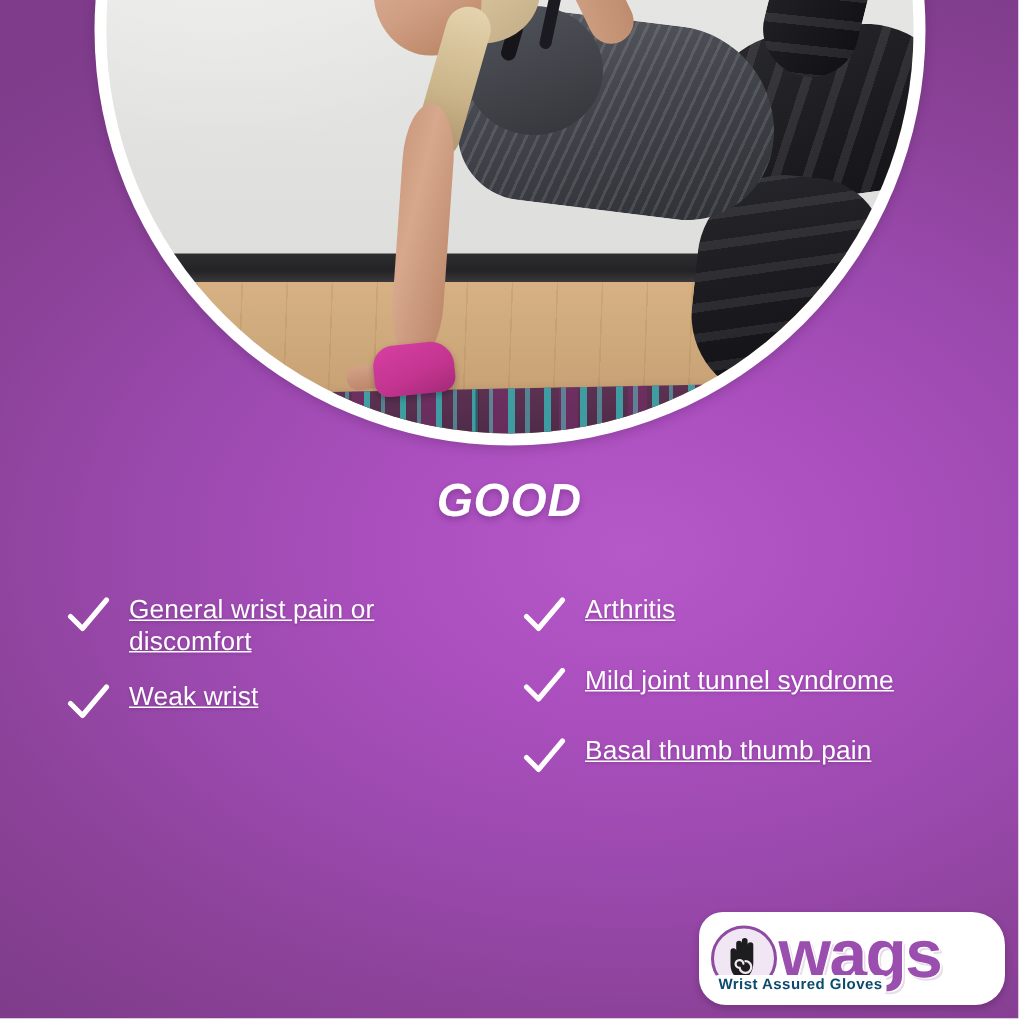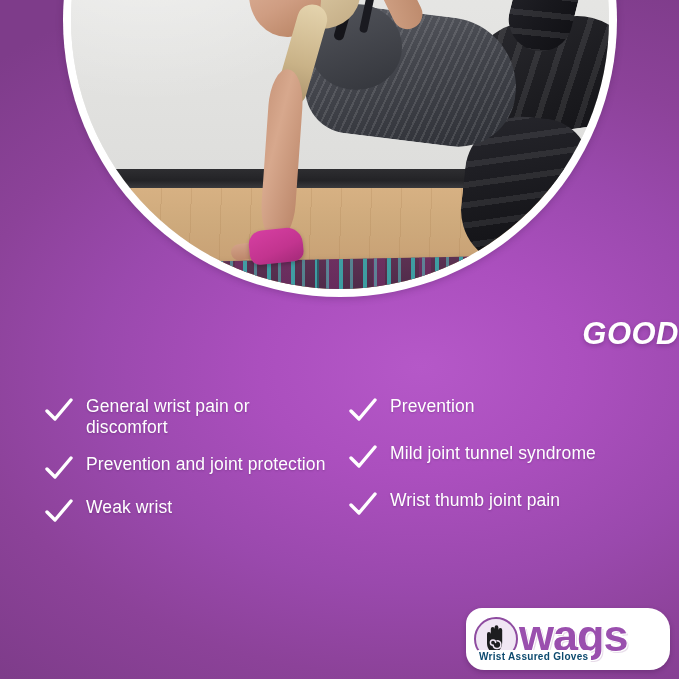--- a/index.html
+++ b/index.html
@@ -266,21 +266,21 @@
     border-radius: 26px;
     background: linear-gradient(170deg,#25252b,#131317);
     transform: rotate(8deg);
   }
 
   
   .headline {
     position: absolute;
     left: 0; right: 0;
     top: 317px;
-    text-align: right;
+    text-align: center;
     color: #ffffff;
     font-family: "Liberation Sans", sans-serif;
     font-weight: bold;
     font-style: italic;
     font-size: 31px;
     line-height: 1.08;
     letter-spacing: 0.5px;
     text-shadow: 0 2px 4px rgba(70,25,85,0.35);
   }
   .headline .l1 { display: block; }
@@ -316,20 +316,21 @@
   .check svg { display: block; }
 
   .item-text {
     color: #ffffff;
     font-family: "Liberation Sans", sans-serif;
     font-size: 17.5px;
     line-height: 1.18;
     letter-spacing: 0.1px;
     text-shadow: 0 1px 2px rgba(70,25,85,0.3);
     max-width: 250px;
+    text-decoration: underline;
   }
 
   
   .logo {
     position: absolute;
     left: 466px;
     top: 608px;
     width: 204px;
     height: 62px;
   }
@@ -439,56 +440,48 @@
             </svg>
         </span>
         <span class="item-text">General wrist pain or discomfort</span>
       </div>
       <div class="item">
         <span class="check">
           <svg width="30" height="26" viewBox="0 0 30 26">
               <path d="M3 13 L11 21 L27 2" stroke="#ffffff" stroke-width="3.4" fill="none" stroke-linecap="round" stroke-linejoin="round"></path>
             </svg>
         </span>
-        <span class="item-text">Prevention and joint protection</span>
-      </div>
-      <div class="item">
-        <span class="check">
-          <svg width="30" height="26" viewBox="0 0 30 26">
-              <path d="M3 13 L11 21 L27 2" stroke="#ffffff" stroke-width="3.4" fill="none" stroke-linecap="round" stroke-linejoin="round"></path>
-            </svg>
-        </span>
         <span class="item-text">Weak wrist</span>
       </div>
     </div>
 
     <div class="col col-right">
       <div class="item">
         <span class="check">
           <svg width="30" height="26" viewBox="0 0 30 26">
               <path d="M3 13 L11 21 L27 2" stroke="#ffffff" stroke-width="3.4" fill="none" stroke-linecap="round" stroke-linejoin="round"></path>
             </svg>
         </span>
-        <span class="item-text">Prevention</span>
+        <span class="item-text">Arthritis</span>
       </div>
       <div class="item">
         <span class="check">
           <svg width="30" height="26" viewBox="0 0 30 26">
               <path d="M3 13 L11 21 L27 2" stroke="#ffffff" stroke-width="3.4" fill="none" stroke-linecap="round" stroke-linejoin="round"></path>
             </svg>
         </span>
         <span class="item-text">Mild joint tunnel syndrome</span>
       </div>
       <div class="item">
         <span class="check">
           <svg width="30" height="26" viewBox="0 0 30 26">
               <path d="M3 13 L11 21 L27 2" stroke="#ffffff" stroke-width="3.4" fill="none" stroke-linecap="round" stroke-linejoin="round"></path>
             </svg>
         </span>
-        <span class="item-text">Wrist thumb joint pain</span>
+        <span class="item-text">Basal thumb thumb pain</span>
       </div>
     </div>
 
   </div>
 
   <div class="logo">
     <div class="logo-sticker"></div>
     <div class="logo-inner">
       <div class="logo-badge">
         <svg width="30" height="32" viewBox="0 0 30 32">

